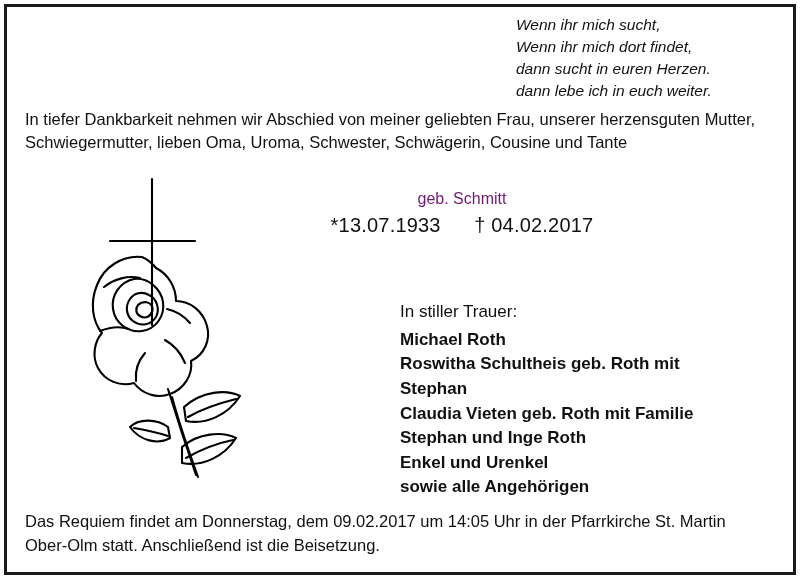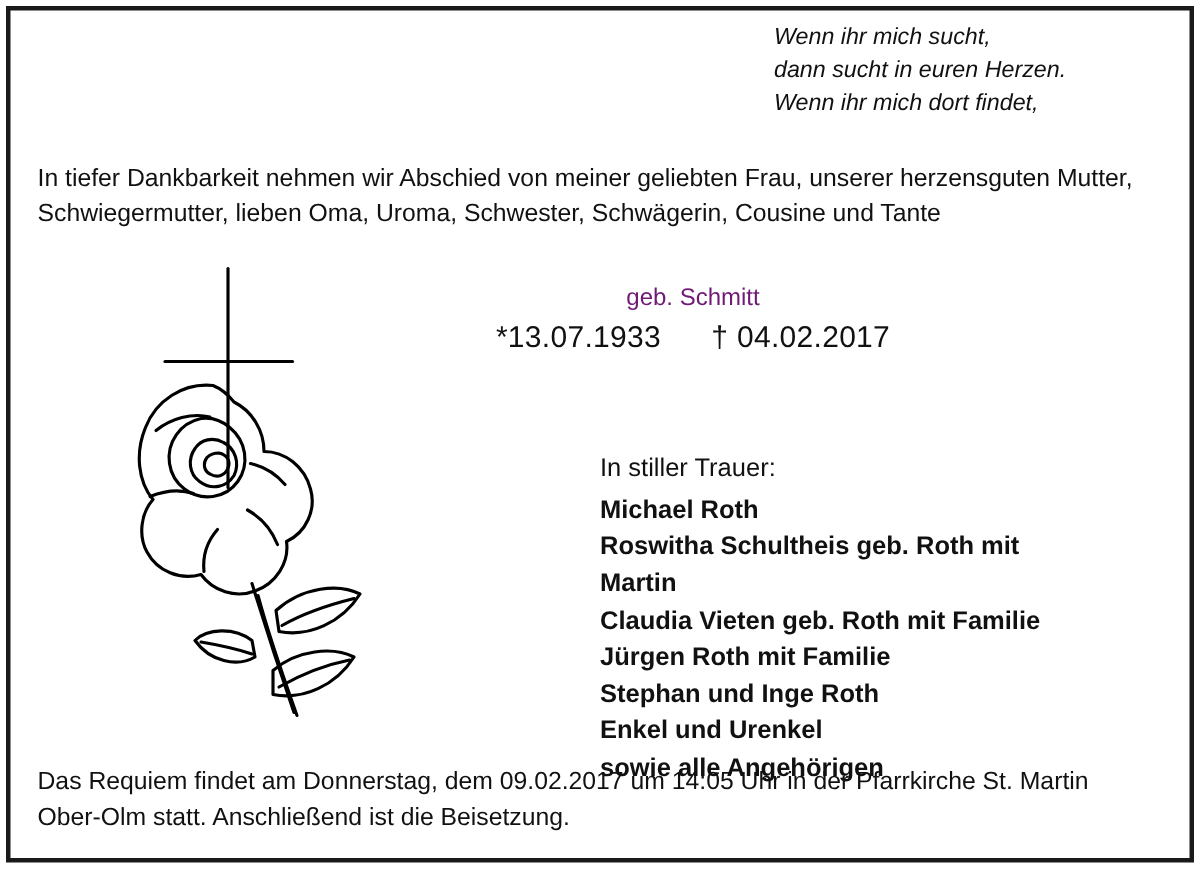--- a/index.html
+++ b/index.html
@@ -132,22 +132,23 @@
 </head>
 <body>
 
 <div class="page">
   <div class="border-outer"></div>
 
   <div class="content">
 
     <div class="verse">
       <div>Wenn ihr mich sucht,</div>
+      <div>Wenn ihr mich dort findet,</div>
       <div>dann sucht in euren Herzen.</div>
-      <div>Wenn ihr mich dort findet,</div>
+      <div>dann lebe ich in euch weiter.</div>
     </div>
 
     <div class="intro">
       <div>In tiefer Dankbarkeit nehmen wir Abschied von meiner geliebten Frau, unserer herzensguten Mutter,</div>
       <div>Schwiegermutter, lieben Oma, Uroma, Schwester, Schwägerin, Cousine und Tante</div>
     </div>
 
     <div class="artwork">
       <svg viewBox="0 0 185 320" width="185" height="320" fill="none" stroke="#000" stroke-width="2.1" stroke-linecap="round" stroke-linejoin="round">
 
@@ -186,23 +187,22 @@
         <span>*13.07.1933</span>
         <span class="sep"></span>
         <span>† 04.02.2017</span>
       </div>
     </div>
 
     <div class="mourners">
       <div class="lead">In stiller Trauer:</div>
       <div class="nm">Michael Roth</div>
       <div class="nm">Roswitha Schultheis geb. Roth mit</div>
-      <div class="nm">Martin</div>
+      <div class="nm">Stephan</div>
       <div class="nm">Claudia Vieten geb. Roth mit Familie</div>
-      <div class="nm">Jürgen Roth mit Familie</div>
       <div class="nm">Stephan und Inge Roth</div>
       <div class="nm">Enkel und Urenkel</div>
       <div class="nm">sowie alle Angehörigen</div>
     </div>
 
     <div class="footer">
       <div>Das Requiem findet am Donnerstag, dem 09.02.2017 um 14:05 Uhr in der Pfarrkirche St. Martin</div>
       <div>Ober-Olm statt. Anschließend ist die Beisetzung.</div>
     </div>
 

